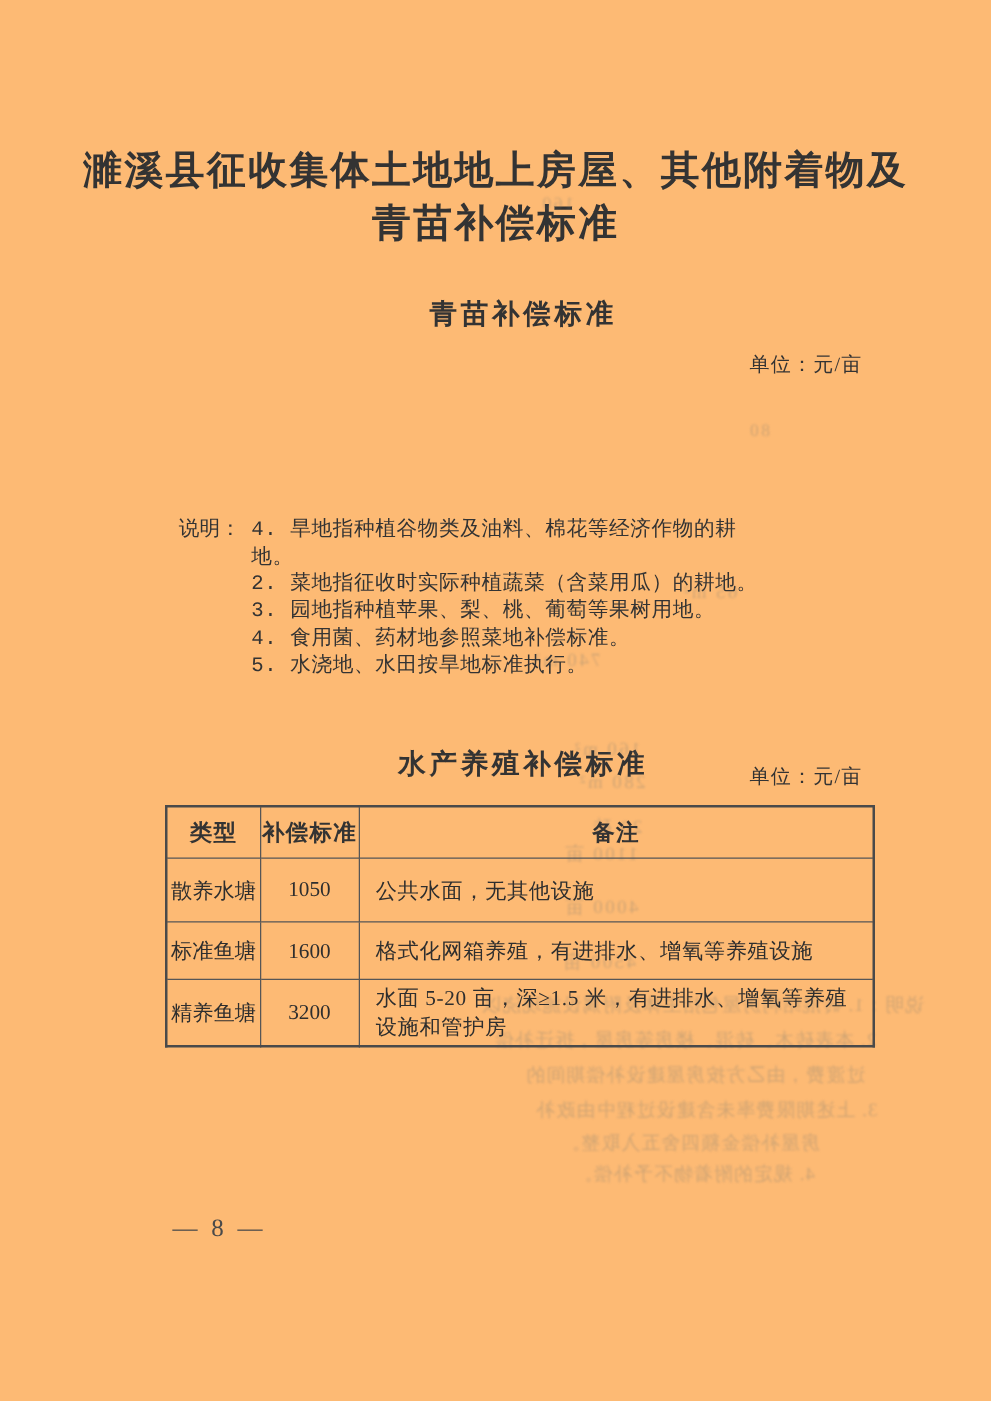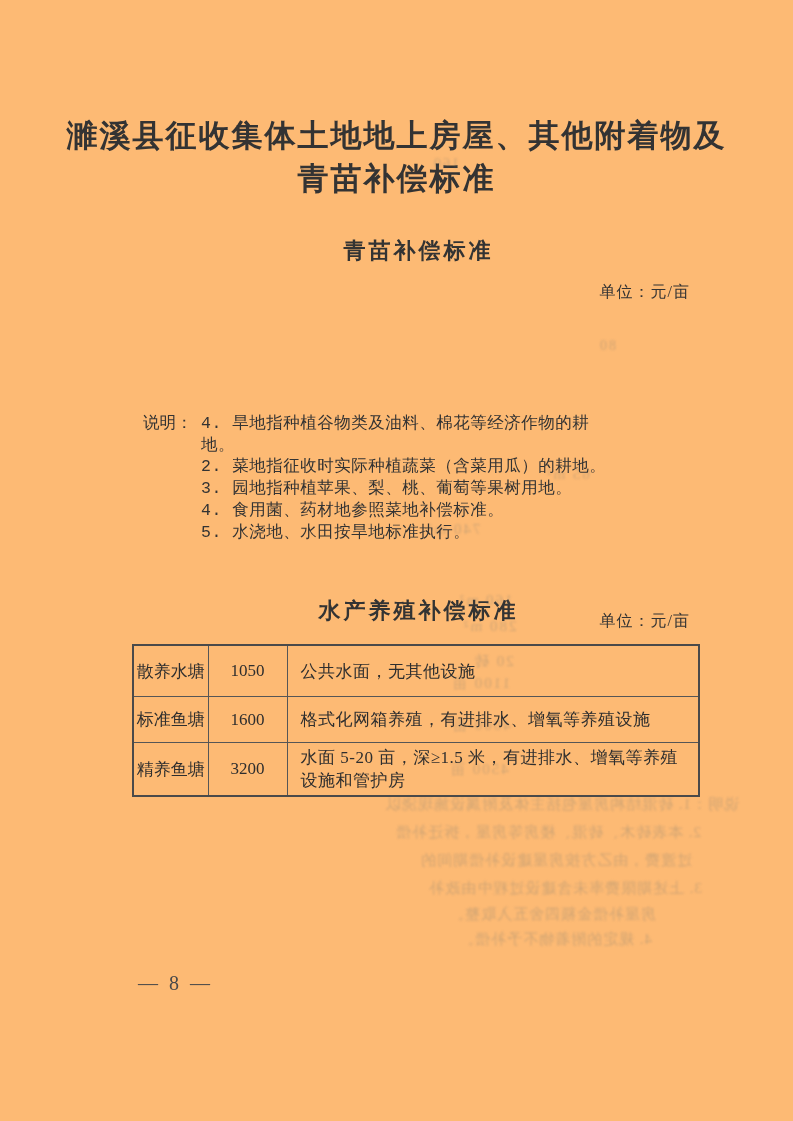--- a/index.html
+++ b/index.html
@@ -94,20 +94,25 @@
   <h2 class="sec-heading s2h">水产养殖补偿标准</h2>
   <div class="unit u2">单位：元/亩</div>
 
   <table class="t2">
     <colgroup>
         <col style="width:75px">
         <col style="width:79px">
         <col>
       </colgroup>
     <tbody>
+        <tr>
+      <th>类型</th>
+      <th>补偿标准</th>
+      <th>备注</th>
+    </tr>
     <tr class="r1">
       <td>散养水塘</td>
       <td>1050</td>
       <td class="remark">公共水面，无其他设施</td>
     </tr>
     <tr class="r2">
       <td>标准鱼塘</td>
       <td>1600</td>
       <td class="remark">格式化网箱养殖，有进排水、增氧等养殖设施</td>
     </tr>

